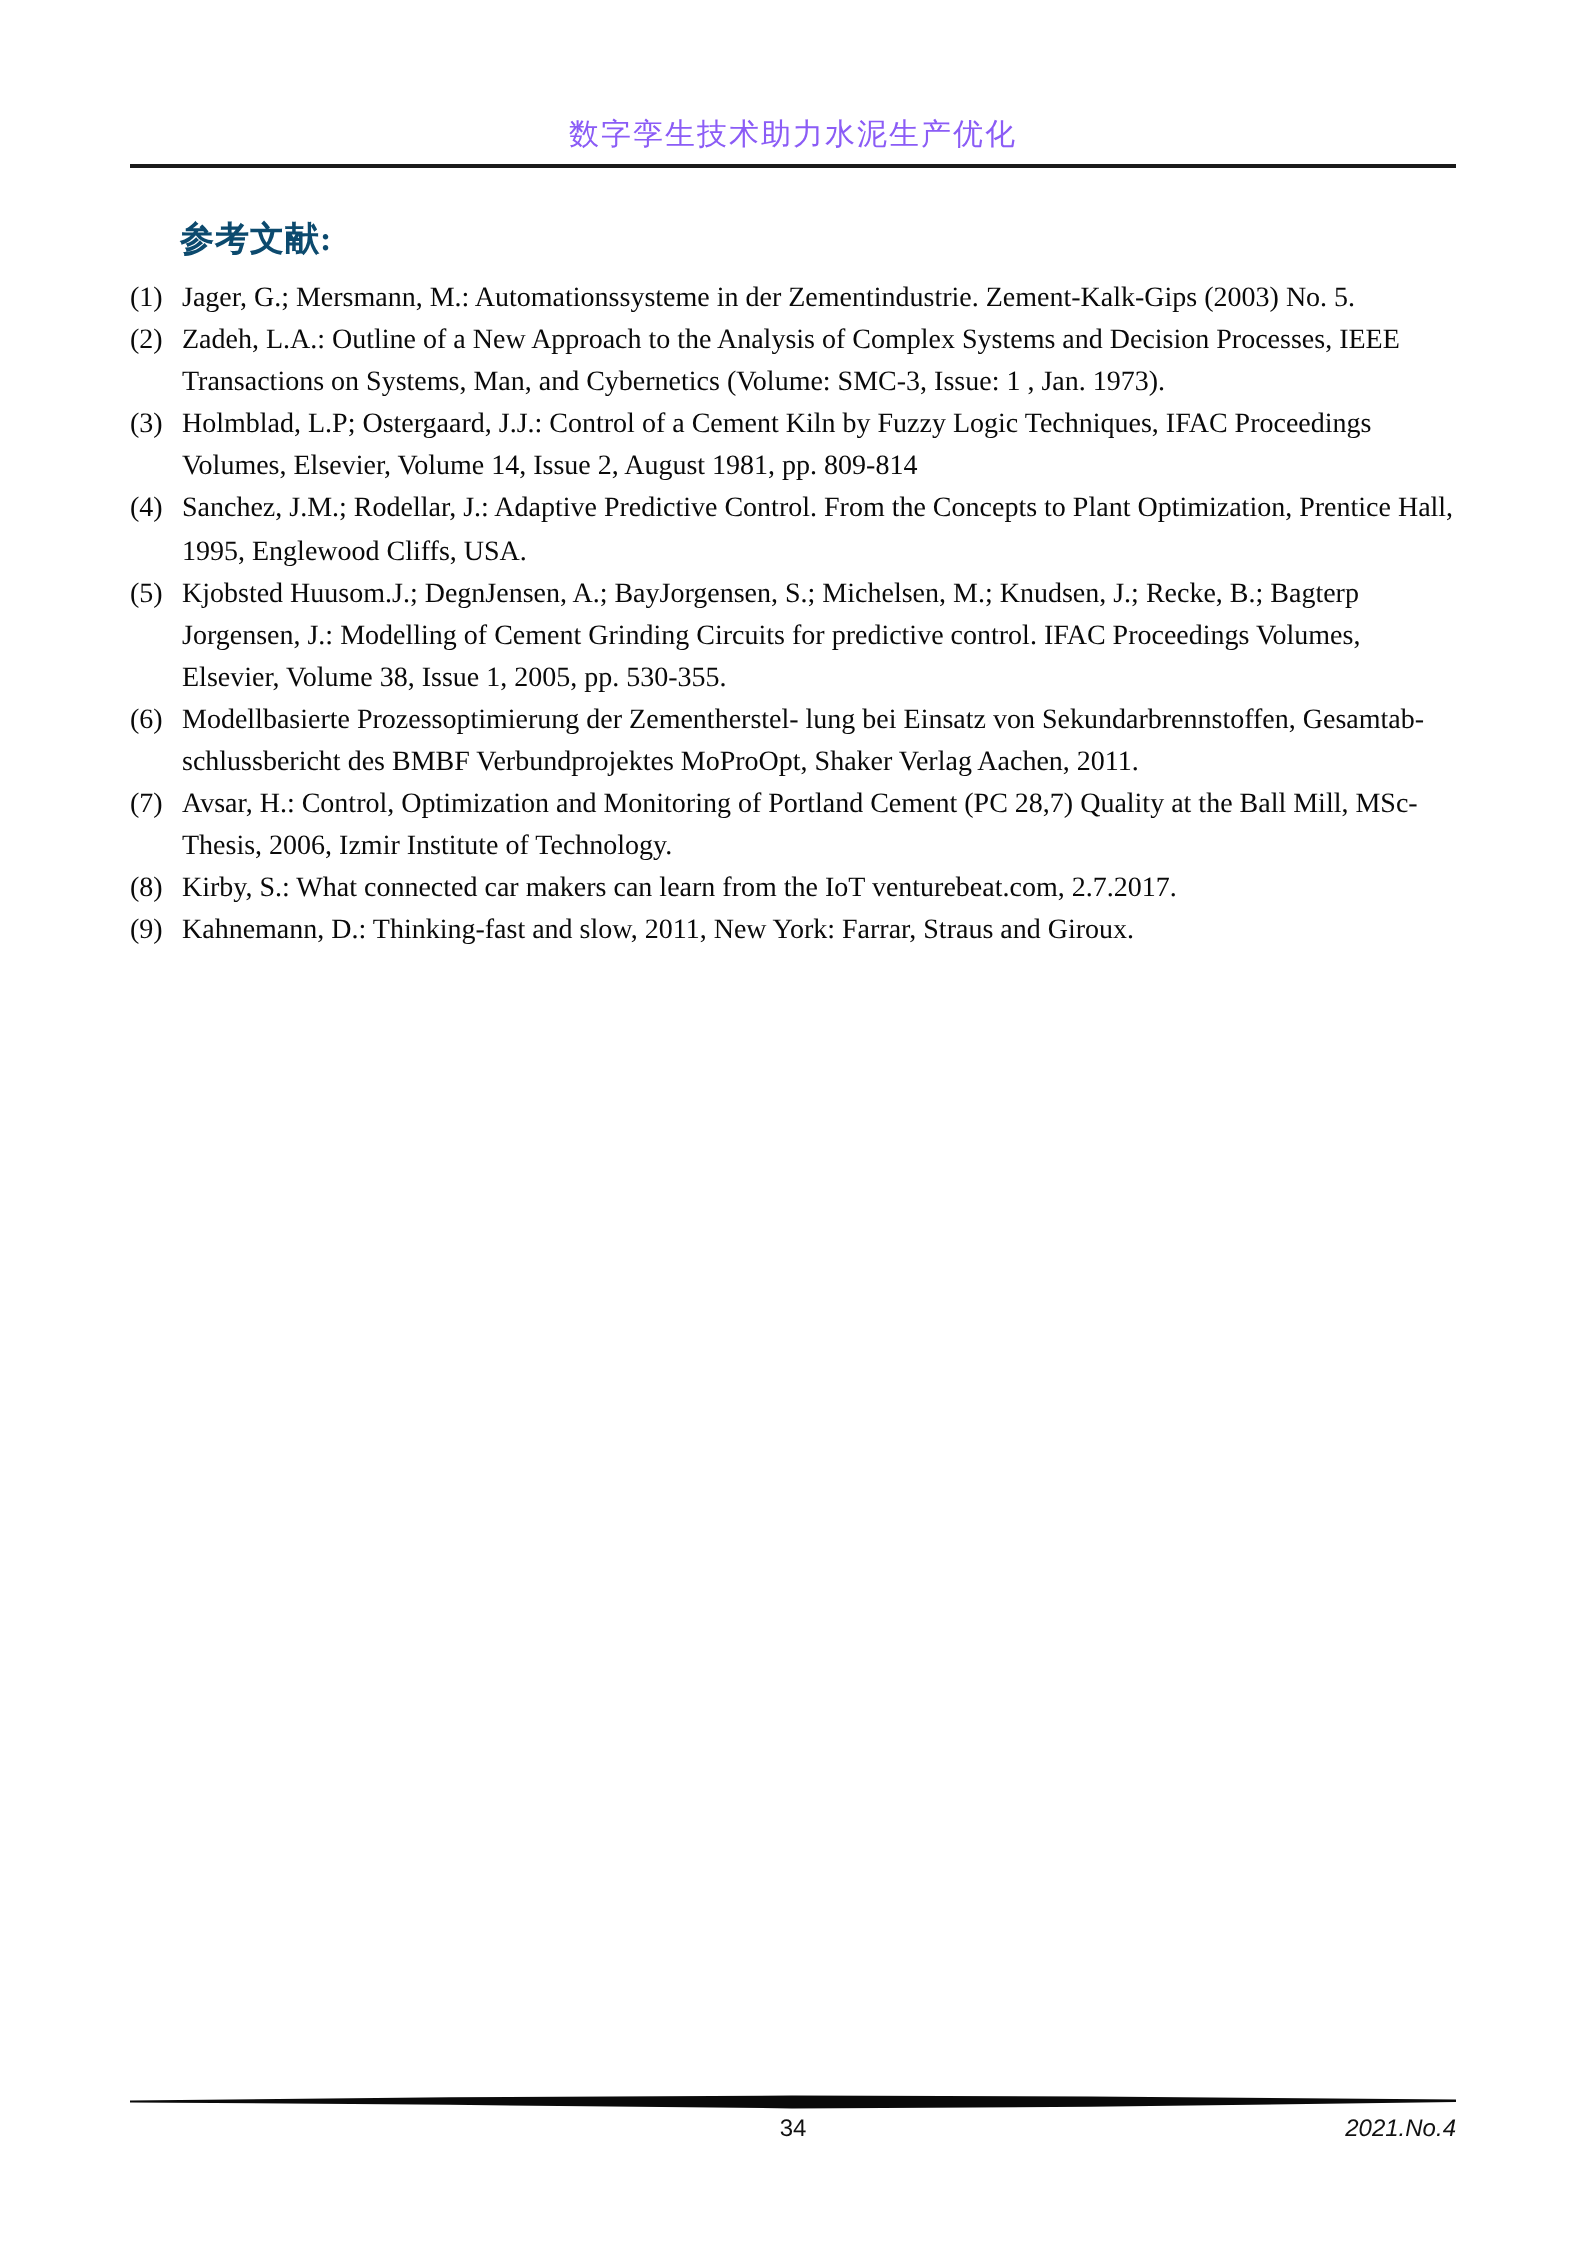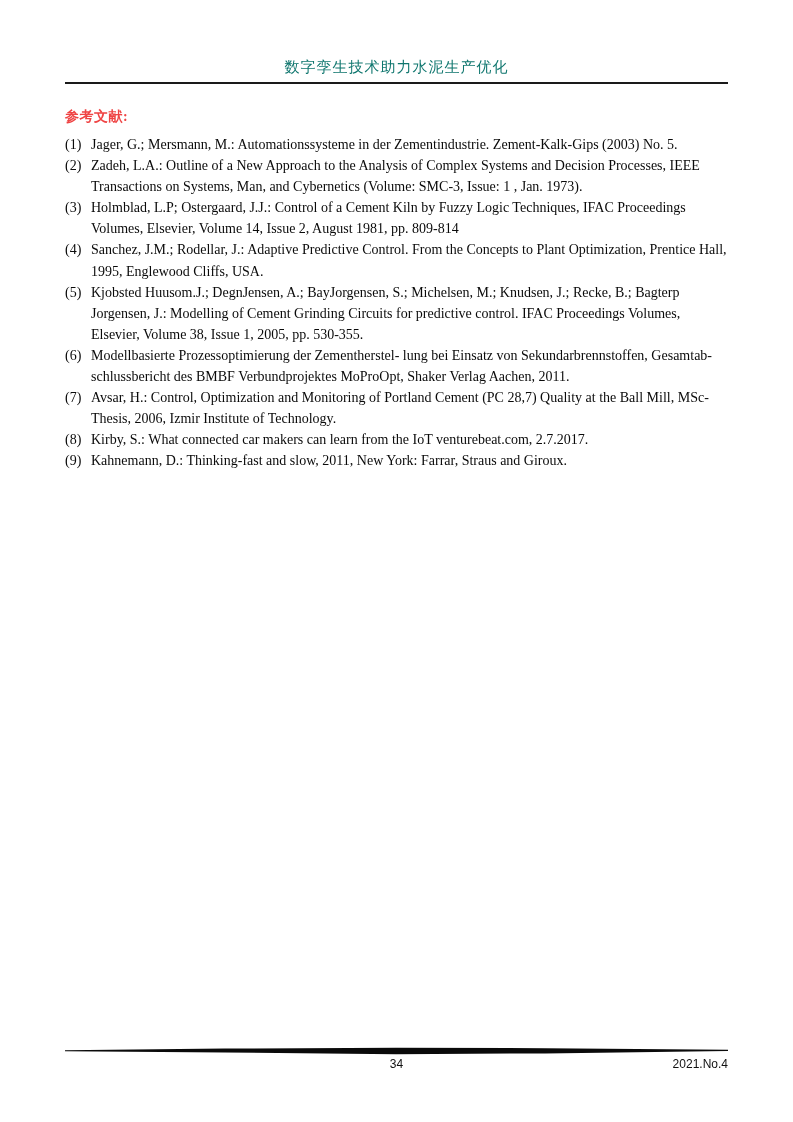--- a/index.html
+++ b/index.html
@@ -19,35 +19,36 @@
     left: 65px;
     top: 58px;
     width: 663px;
     border-bottom: 2px solid #1a1a1a;
     padding-bottom: 5px;
     text-align: center;
   }
   .page-header .hdr-title {
     font-size: 15px;
     letter-spacing: 1px;
-    color: #0f766e;
+    color: #8b5cf6;
     font-family: "Liberation Serif", serif;
   }
   .content {
     position: absolute;
     left: 65px;
     top: 108px;
     width: 663px;
   }
   .ref-heading {
-    font-size: 14px;
+    font-size: 17px;
     font-weight: bold;
-    color: #ef4444;
+    color: #0c4a6e;
     margin-bottom: 8px;
     letter-spacing: 0.5px;
+    margin-left: 25px;
   }
   .ref-list { }
   .ref-item {
     display: flex;
     align-items: flex-start;
     font-size: 14px;
     line-height: 21.1px;
     color: #0a0a0a;
   }
   .ref-num {
@@ -80,20 +81,21 @@
   }
   .footer-page-num {
     position: absolute;
     left: 0; right: 0;
     text-align: center;
   }
   .footer-issue {
     position: absolute;
     right: 0;
     text-align: center;
+    font-style: italic;
   }
 </style>
 </head>
 <body>
 
 <div class="page">
 
   <div class="page-header">
     <span class="hdr-title">数字孪生技术助力水泥生产优化</span>
   </div>

